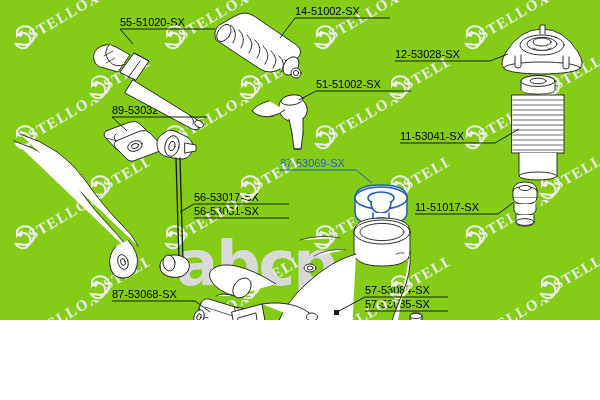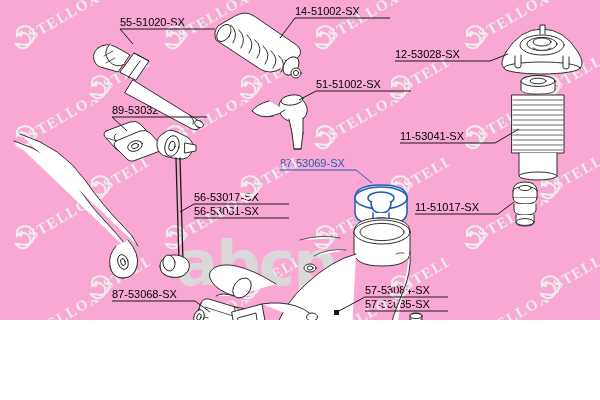--- a/index.html
+++ b/index.html
@@ -4,21 +4,21 @@
 <style>
   html, body {
     margin: 0;
     padding: 0;
     background: #ffffff;
   }
   #stage {
     position: relative;
     width: 600px;
     height: 320px;
-    background: #f9a8d4;
+    background: #84cc16;
     overflow: hidden;
     font-family: "Liberation Sans", sans-serif;
   }
   #watermark-layer,
   #abcp-layer,
   #drawing-layer,
   #label-layer {
     position: absolute;
     left: 0;
     top: 0;

